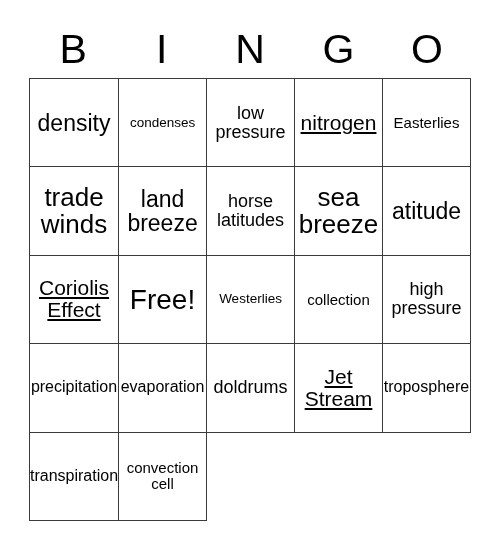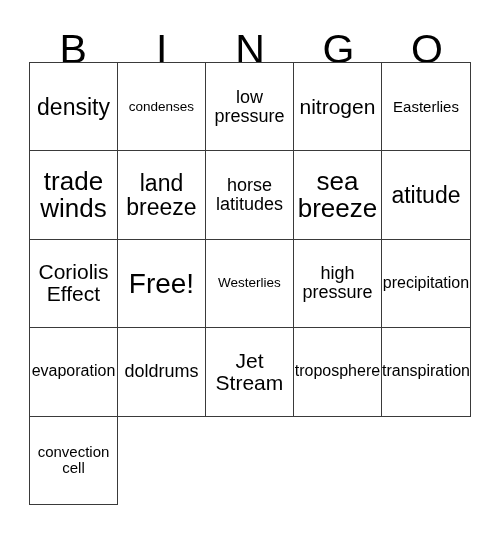--- a/index.html
+++ b/index.html
@@ -43,21 +43,21 @@
     letter-spacing: 0;
     color: #000;
     padding-bottom: 2px;
     box-sizing: border-box;
   }
 
   
   #grid {
     position: absolute;
     left: 29px;
-    top: 62px;
+    top: 78px;
     width: 442px;
     height: 443px;
     box-sizing: border-box;
     border-top: 1px solid #3a3a3a;
     border-left: 1px solid #3a3a3a;
     display: grid;
     grid-template-columns: repeat(5, 1fr);
     grid-template-rows: repeat(5, 1fr);
   }
   .cell {
@@ -77,21 +77,21 @@
     line-height: 1.06;
     white-space: normal;
     color: #000;
   }
 
   
   .fs-xs  { font-size: 16px; }
   .fs-s   { font-size: 13.5px; text-align: right; }
   .fs-m   { font-size: 15px; }
   .fs-ml  { font-size: 18px; }
-  .fs-l   { font-size: 21px; }
+  .fs-l   { font-size: 21px; text-decoration: underline; }
   .fs-xl  { font-size: 23px; }
   .fs-xxl { font-size: 26px; }
   .fs-3xl { font-size: 28px; }
   .fs-4xl { font-size: 37px; }
 
   .nowrap { white-space: nowrap; }
 </style>
 </head>
 <body>
 
@@ -141,20 +141,23 @@
 
     <div class="cell">
         <span class="cell-text fs-l">Coriolis Effect</span>
       </div>
     <div class="cell">
         <span class="cell-text fs-3xl nowrap">Free!</span>
       </div>
     <div class="cell">
         <span class="cell-text fs-s nowrap">Westerlies</span>
       </div>
+    <div class="cell">
+        <span class="cell-text fs-m nowrap">collection</span>
+      </div>
 
     <div class="cell">
         <span class="cell-text fs-ml">high pressure</span>
       </div>
     <div class="cell">
         <span class="cell-text fs-xs nowrap">precipitation</span>
       </div>
     <div class="cell">
         <span class="cell-text fs-xs nowrap">evaporation</span>
       </div>

